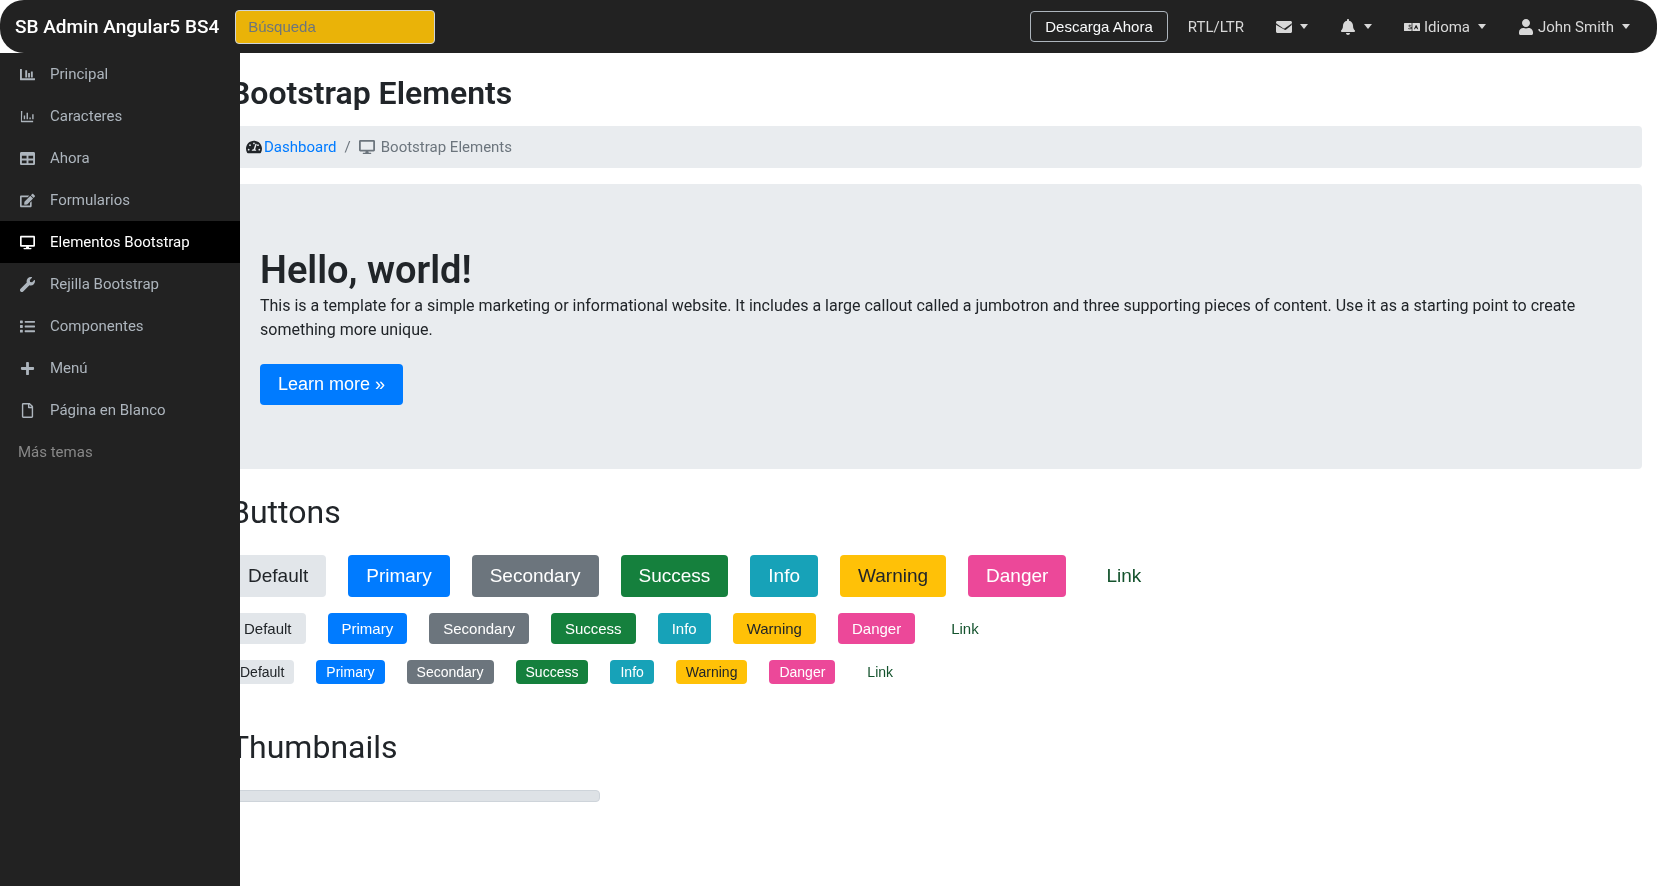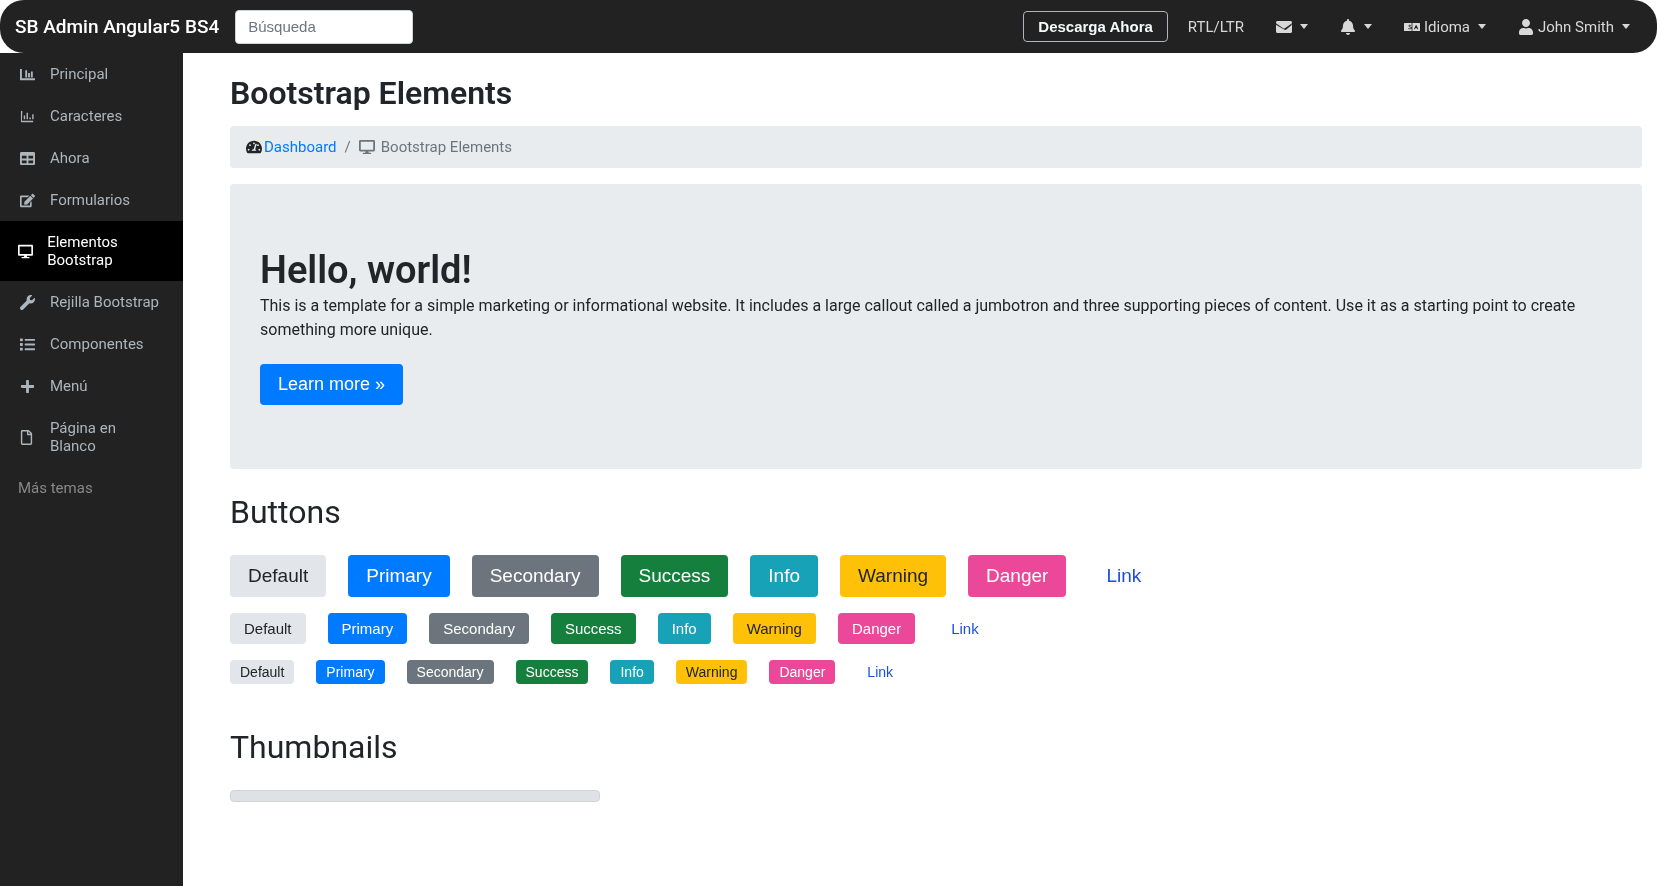--- a/index.html
+++ b/index.html
@@ -1,30 +1,30 @@
 <!DOCTYPE html>
 <html><head>
 <meta charset="utf-8">
 <style>
 * { box-sizing: border-box; margin: 0; padding: 0; }
 body { font-family: -apple-system, BlinkMacSystemFont, "Segoe UI", Roboto, "Helvetica Neue", Arial, sans-serif; font-size: 16px; color: #212529; background: #fff; }
 
 
 .navbar { background: #222; color: #fff; height: 53px; display: flex; align-items: center; padding: 0 15px; position: fixed; top: 0; left: 0; right: 0; z-index: 100; border-radius: 24px; }
 .navbar-brand { font-size: 19px; font-weight: 500; color: #fff; margin-right: 16px; white-space: nowrap; }
-.search-box { background: #ffffff; border: 1px solid #ced4da; border-radius: 4px; height: 34px; width: 178px; padding: 6px 12px; font-size: 15px; color: #495057; }
+.search-box { background: #eab308; border: 1px solid #ced4da; border-radius: 4px; height: 34px; width: 200px; padding: 6px 12px; font-size: 15px; color: #495057; }
 .search-box::placeholder { color: #6c757d; }
 .navbar-right { margin-left: auto; display: flex; align-items: center; gap: 8px; }
-.btn-outline-light { border: 1px solid #adb5bd; color: #f8f9fa; background: transparent; padding: 6px 14px; border-radius: 4px; font-size: 15px; cursor: pointer; font-weight: bold; }
+.btn-outline-light { border: 1px solid #adb5bd; color: #f8f9fa; background: transparent; padding: 6px 14px; border-radius: 4px; font-size: 15px; cursor: pointer; }
 .nav-link { color: #d8d8d8; padding: 8px 12px; font-size: 15px; cursor: pointer; display: inline-flex; align-items: center; gap: 4px; }
 .icon { display: inline-flex; align-items: center; justify-content: center; }
 .caret { width: 0; height: 0; border-left: 4px solid transparent; border-right: 4px solid transparent; border-top: 5px solid currentColor; margin-left: 4px; }
 
 
-.sidebar { position: fixed; top: 53px; left: 0; bottom: 0; width: 183px; background: #222; color: #adb5bd; overflow-y: auto; }
+.sidebar { position: fixed; top: 53px; left: 0; bottom: 0; width: 240px; background: #222; color: #adb5bd; overflow-y: auto; }
 .sidebar-item { display: flex; align-items: center; padding: 12px 18px; color: #adb5bd; font-size: 15px; cursor: pointer; }
 .sidebar-item.active { background: #000; color: #fff; }
 .sidebar-item .icon { width: 18px; margin-right: 14px; color: inherit; }
 .sidebar-text { padding: 12px 18px; color: #888; font-size: 15px; cursor: pointer; }
 
 
 .main { margin-left: 215px; margin-top: 53px; padding: 15px 15px 40px 15px; }
 h1.page-title { font-size: 32px; font-weight: 600; margin: 6px 0 14px 0; }
 .breadcrumb { background: #e9ecef; border-radius: 4px; padding: 12px 16px; display: flex; align-items: center; font-size: 15px; margin-bottom: 16px; }
 .breadcrumb a { color: #007bff; text-decoration: none; }
@@ -44,21 +44,21 @@
 .btn-lg { padding: 10px 18px; font-size: 19px; }
 .btn-md { padding: 7px 14px; font-size: 15px; }
 .btn-sm { padding: 4px 10px; font-size: 14px; }
 .btn-default   { background: #e2e6ea; color: #212529; }
 .btn-primary   { background: #007bff; color: #fff; }
 .btn-secondary { background: #6c757d; color: #fff; }
 .btn-success   { background: #15803d; color: #fff; }
 .btn-info      { background: #17a2b8; color: #fff; }
 .btn-warning   { background: #ffc107; color: #212529; }
 .btn-danger    { background: #ec4899; color: #fff; }
-.btn-link      { background: transparent; color: #1d4ed8; }
+.btn-link      { background: transparent; color: #14532d; }
 
 .thumb-box { background: #dee2e6; border: 1px solid #ced4da; border-radius: 4px; width: 370px; height: 12px; margin-top: 20px; }
 
 svg { width: 16px; height: 16px; fill: currentColor; vertical-align: middle; }
 .sidebar svg { width: 15px; height: 15px; }
 </style>
 </head>
 <body>
 
 <nav class="navbar">

